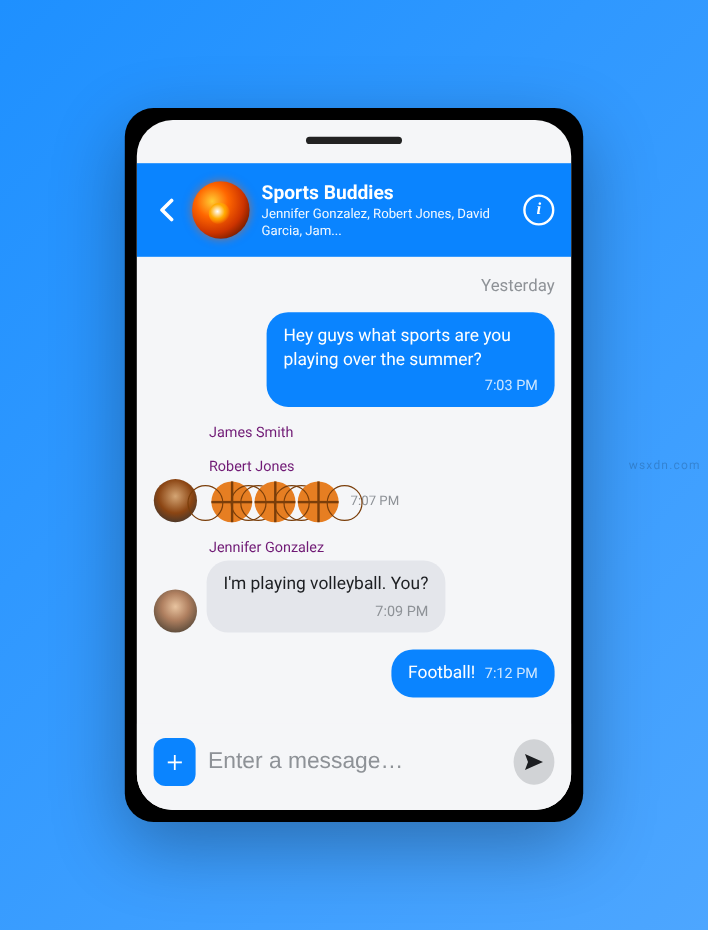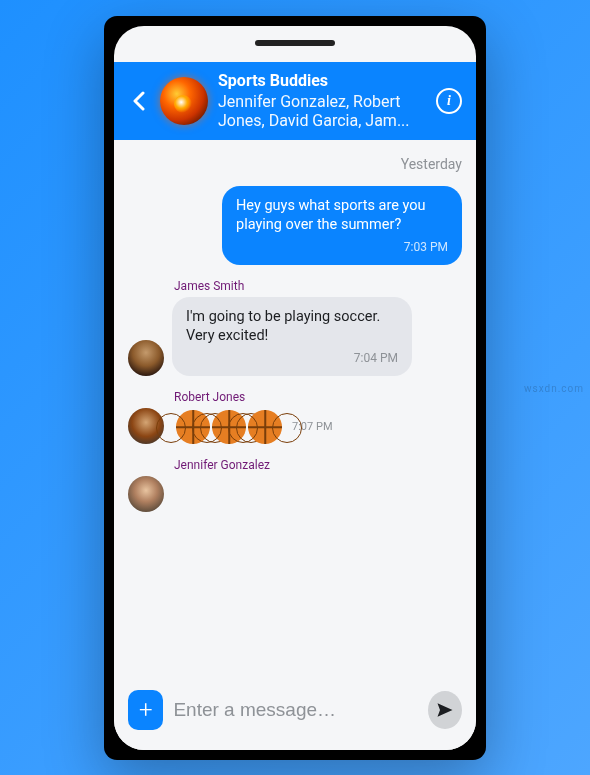--- a/index.html
+++ b/index.html
@@ -7,23 +7,23 @@
       font-family: -apple-system, BlinkMacSystemFont, 'Segoe UI', Roboto, Helvetica, Arial, sans-serif;
       background: linear-gradient(135deg, #1e90ff 0%, #4da6ff 100%);
       width: 590px;
       height: 775px;
       display: flex;
       align-items: center;
       justify-content: center;
     }
     .phone-frame {
       width: 382px;
-      height: 744px;
+      height: 595px;
       background: #000;
-      border-radius: 13px;
+      border-radius: 24px;
       padding: 10px;
       box-shadow: 0 20px 60px rgba(0,0,0,0.3);
       position: relative;
     }
     .phone-frame::before {
       content: '';
       position: absolute;
       top: 24px;
       left: 50%;
       transform: translateX(-50%);
@@ -59,21 +59,21 @@
       position: relative;
       flex-shrink: 0;
     }
     .group-avatar::after {
       content:''; position:absolute; top:18px; left:14px; width:18px; height:18px;
       background: radial-gradient(circle at 40% 40%, #fff 0%, #ffaa00 40%, transparent 70%);
       border-radius:50%;
     }
     .header-text { flex: 1; color: #fff; min-width: 0; }
     .group-name { font-size: 16px; font-weight: 700; margin-bottom: 2px; }
-    .group-members { font-size: 16px; opacity: 0.95; line-height: 1.2; overflow: hidden; text-overflow: ellipsis; }
+    .group-members { font-size: 11px; opacity: 0.95; line-height: 1.2; overflow: hidden; text-overflow: ellipsis; }
     .info-btn {
       width: 26px; height: 26px; border: 2px solid #fff; border-radius: 50%;
       display: flex; align-items: center; justify-content: center;
       color: #fff; font-weight: 700; font-style: italic; font-family: Georgia, serif;
       font-size: 14px; cursor: pointer; flex-shrink: 0;
     }
     .messages {
       flex: 1;
       overflow-y: auto;
       padding: 10px 14px 14px 14px;
@@ -192,27 +192,20 @@
 
       <div class="msg-group out">
         <div class="bubble out">
           <span class="text">Hey guys what sports are you playing over the summer?</span>
           <span class="time">7:03 PM</span>
         </div>
       </div>
 
       <div class="msg-group">
         <div class="sender-name">James Smith</div>
-        <div class="msg-row">
-          <div class="msg-avatar ava-james"></div>
-          <div class="bubble in">
-            <span class="text">I'm going to be playing soccer. Very excited!</span>
-            <span class="time">7:04 PM</span>
-          </div>
-        </div>
       </div>
 
       <div class="msg-group">
         <div class="sender-name">Robert Jones</div>
         <div class="msg-row">
           <div class="msg-avatar ava-robert"></div>
           <div class="bubble emoji-bubble">
             <span class="basketball">
                 <span class="bb-arcs"></span>
               </span>
@@ -224,23 +217,33 @@
               </span>
             <span class="time-beside">7:07 PM</span>
           </div>
         </div>
       </div>
 
       <div class="msg-group">
         <div class="sender-name">Jennifer Gonzalez</div>
         <div class="msg-row">
           <div class="msg-avatar ava-jennifer"></div>
-        </div>
-      </div>
-
+          <div class="bubble in">
+            <span class="text">I'm playing volleyball. You?</span>
+            <span class="time">7:09 PM</span>
+          </div>
+        </div>
+      </div>
+
+      <div class="msg-group out">
+        <div class="bubble out" style="display:flex;align-items:baseline;gap:8px;">
+          <span class="text">Football!</span>
+          <span class="time" style="margin-top:0;">7:12 PM</span>
+        </div>
+      </div>
     </div>
 
     <div class="composer">
       <div class="add-btn">
         <span>+</span>
       </div>
       <input class="msg-input" placeholder="Enter a message…" style="">
       <div class="send-btn">
         <svg width="20" height="20" viewBox="0 0 24 24">
           <path d="M3 20 L21 12 L3 4 L6 12 Z" fill="#1c1e21"></path>

